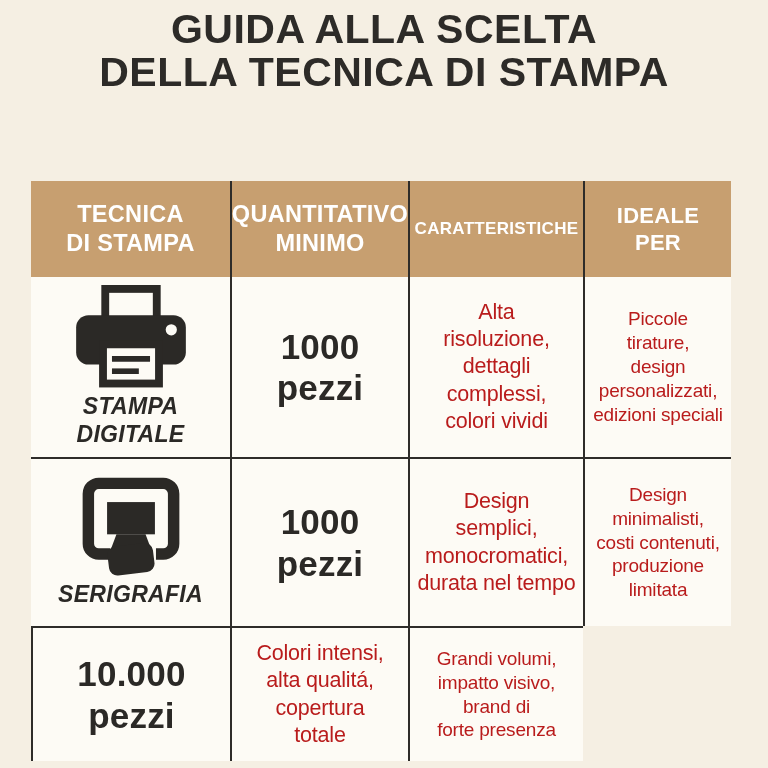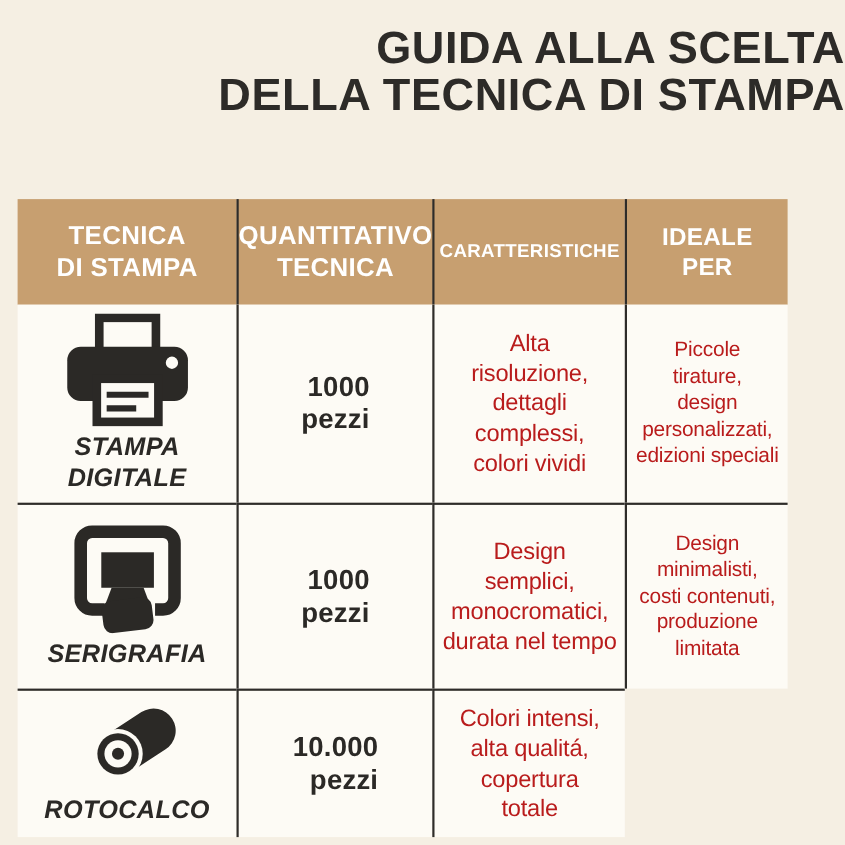--- a/index.html
+++ b/index.html
@@ -7,33 +7,33 @@
     width:768px;height:768px;
     background:#f5efe3;
     font-family:"Liberation Sans", sans-serif;
     color:#262421;
     overflow:hidden;
     -webkit-font-smoothing:antialiased;
   }
   .page{width:768px;height:768px;position:relative;}
 
   
-  .heading{padding-top:22px;text-align:right;}
+  .heading{padding-top:8px;text-align:center;}
   .title-line{
     font-size:41px;font-weight:800;letter-spacing:.5px;
     line-height:1.06;color:#2d2b28;
   }
   .subtitle{
     margin-top:12px;font-size:27px;font-weight:400;
     color:#23211e;letter-spacing:.2px;
   }
 
   
   .table{
-    position:absolute;left:16px;top:181px;
+    position:absolute;left:31px;top:181px;
     width:700px;height:580px;
     display:grid;
     grid-template-columns:199px 178px 175px 148px;
     grid-template-rows:96px 180px 169px 135px;
   }
   .cell{
     box-sizing:border-box;
     display:flex;flex-direction:column;
     align-items:center;justify-content:center;
     text-align:center;
@@ -48,22 +48,22 @@
     background:#c79f70;color:#ffffff;font-weight:700;
     line-height:1.24;letter-spacing:.3px;
   }
   .head.h-tecnica,.head.h-quantitativo{font-size:23.5px;}
   .head.h-caratteristiche{font-size:17px;}
   .head.h-ideale{font-size:22px;}
 
   .pre{white-space:pre-line;}
 
   .qty{
-    font-size:25px;font-weight:700;line-height:1.18;
-    color:#2b2926;letter-spacing:.2px;text-align:right;
+    font-size:35px;font-weight:700;line-height:1.18;
+    color:#2b2926;letter-spacing:.2px;
   }
   .body-text{
     font-size:21.5px;line-height:1.26;color:#b91c1c;
     letter-spacing:-0.2px;
   }
   .col4 .body-text{font-size:19px;}
 
   .tech-label{
     font-weight:700;font-size:23px;line-height:1.2;
     letter-spacing:.3px;color:#2b2926;margin-top:5px;font-style:italic;
@@ -78,21 +78,21 @@
   <div class="heading">
     <div class="title-line">GUIDA ALLA SCELTA</div>
     <div class="title-line">DELLA TECNICA DI STAMPA</div>
   </div>
 
   <div class="table">
 
     <div class="cell head h-tecnica pre">TECNICA
 DI STAMPA</div>
     <div class="cell head h-quantitativo pre vline">QUANTITATIVO
-TECNICA</div>
+MINIMO</div>
     <div class="cell head h-caratteristiche vline">CARATTERISTICHE</div>
     <div class="cell head h-ideale vline">IDEALE PER</div>
 
     <div class="cell">
       <span class="icon-wrap">
         <svg width="112" height="103" viewBox="0 0 100 92" aria-hidden="true">
           <rect x="27" y="3.5" width="46" height="32" fill="#fdfbf5" stroke="#2b2926" stroke-width="7"></rect>
           <rect x="1" y="27" width="98" height="44" rx="11" fill="#2b2926"></rect>
           <circle cx="86" cy="40" r="5" fill="#fdfbf5"></circle>
           <rect x="25" y="53" width="50" height="35" fill="#fdfbf5" stroke="#2b2926" stroke-width="7"></rect>
@@ -145,39 +145,31 @@
 durata nel tempo</div>
     </div>
     <div class="cell vline hline col4">
       <div class="body-text pre">Design
 minimalisti,
 costi contenuti,
 produzione
 limitata</div>
     </div>
 
-    <div class="cell hline">
-      <span class="icon-wrap">
-        <svg width="110" height="79" viewBox="0 0 120 86" aria-hidden="true">
-          <g transform="rotate(-33 60 43)">
-            <rect x="26" y="22" width="86" height="44" rx="22" fill="#2b2926"></rect>
-          </g>
-          <circle cx="50.5" cy="50.4" r="24.5" fill="#fdfbf5"></circle>
-          <circle cx="50.5" cy="50.4" r="20.5" fill="#2b2926"></circle>
-          <circle cx="50.5" cy="50.4" r="13.5" fill="#fdfbf5"></circle>
-          <circle cx="50.5" cy="50.4" r="6" fill="#2b2926"></circle>
-        </svg>
-      </span>
-      <div class="tech-label pre">ROTOCALCO</div>
-    </div>
     <div class="cell vline hline">
       <div class="qty pre">10.000
 pezzi</div>
     </div>
     <div class="cell vline hline">
       <div class="body-text pre">Colori intensi,
 alta qualitá,
 copertura
 totale</div>
     </div>
+    <div class="cell vline hline col4">
+      <div class="body-text pre">Grandi volumi,
+impatto visivo,
+brand di
+forte presenza</div>
+    </div>
 
   </div>
 </div>
 
 </body></html>

